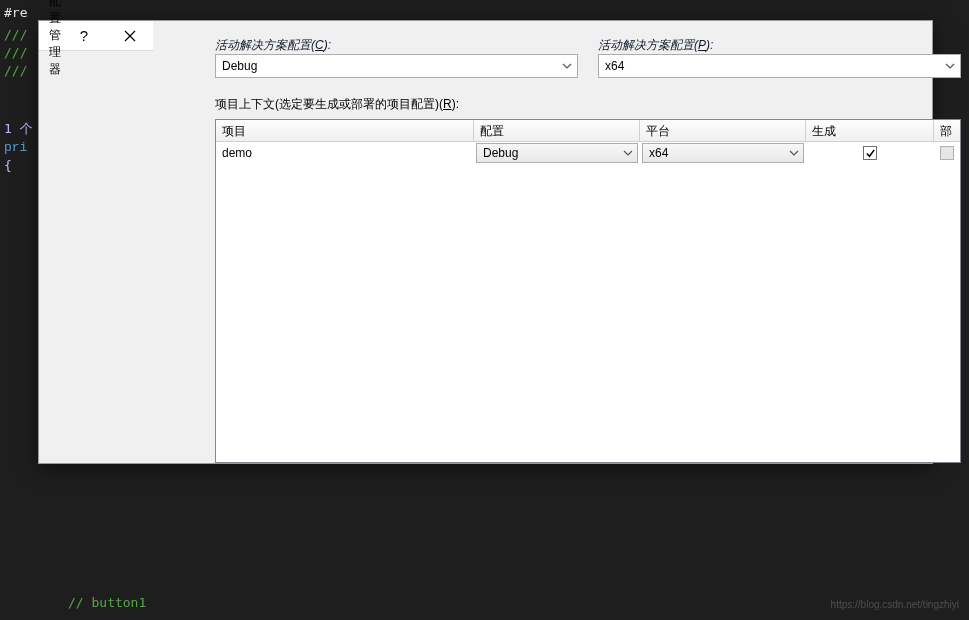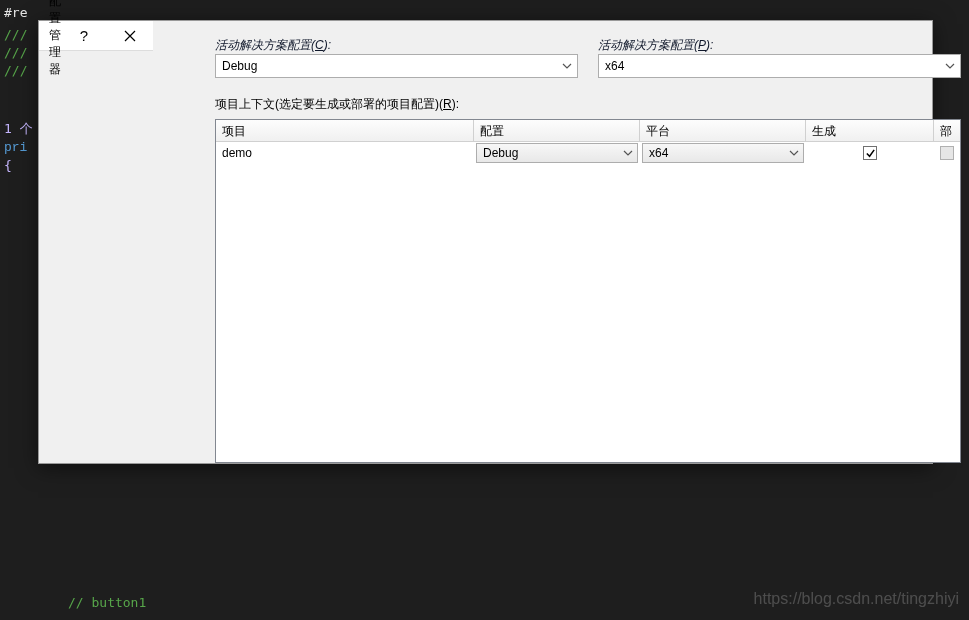--- a/index.html
+++ b/index.html
@@ -28,24 +28,24 @@
       font-size: 13px;
       padding: 4px 0 0 4px;
       line-height: 18px;
     }
     .code-bg .gray { color: #e5e5e5; }
     .code-bg .comment { color: #57a64a; }
     .code-bg .blue { color: #569cd6; font-family: Liberation Mono, monospace; }
     .code-bg .white { color: #c4b5fd; }
     .watermark {
       position: absolute;
-      bottom: 12px;
+      bottom: 6px;
       right: 10px;
       color: rgba(200,200,200,0.28);
-      font-size: 16px;
+      font-size: 10px;
       font-family: "Segoe UI", sans-serif;
     }
     .dialog {
       position: absolute;
       top: 20px;
       left: 38px;
       width: 895px;
       height: 444px;
       background: #f0f0f0;
       border: 1px solid #999;

